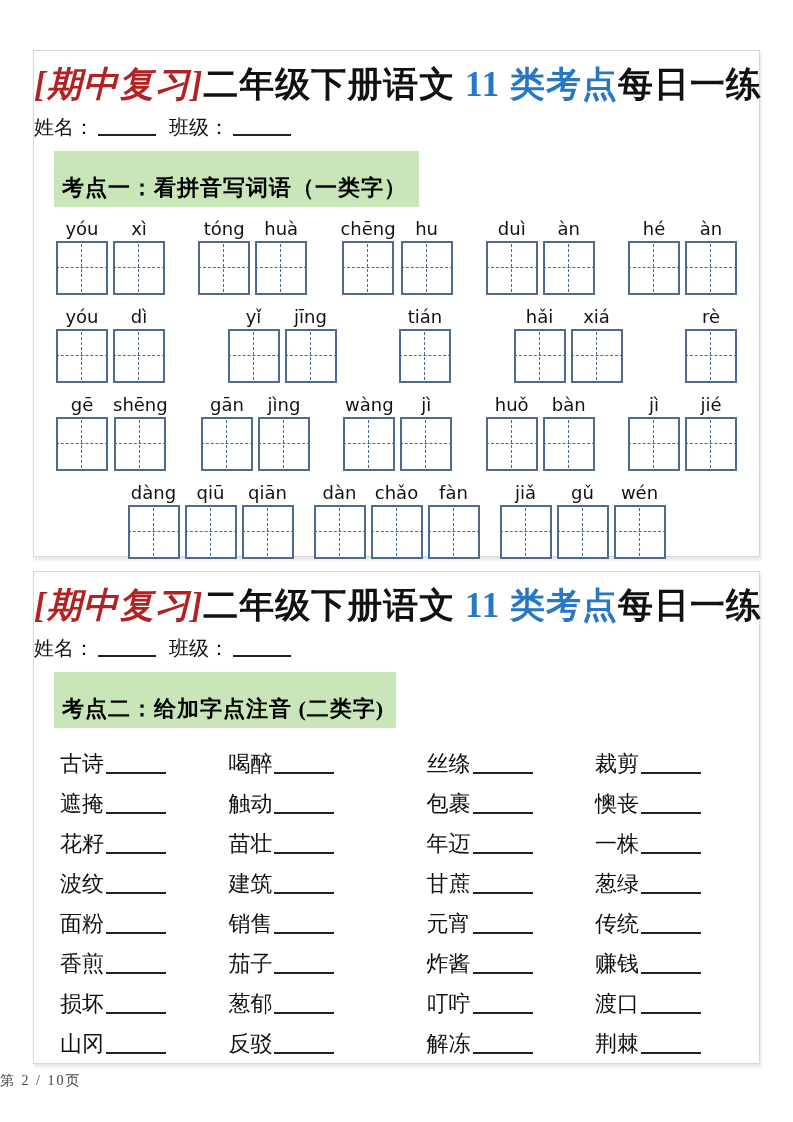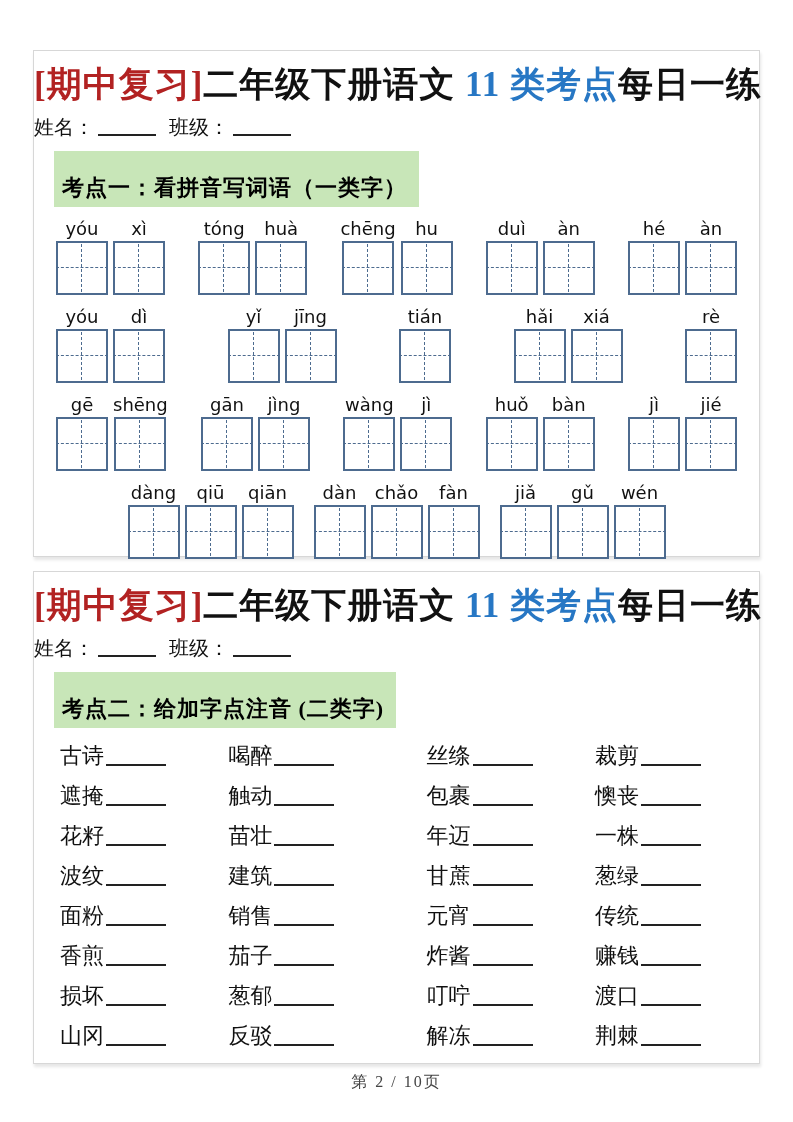--- a/index.html
+++ b/index.html
@@ -6,21 +6,21 @@
   html,body { width:793px; background:#ffffff; font-family:"Liberation Serif", serif; }
   .page-wrap { width:793px; height:1122px; position:relative; background:#fff; }
 
   .card { width:727px; margin:0 auto 0 33px; background:#fff;
           border:1px solid #d7d7d7; box-shadow:1px 3px 3px rgba(0,0,0,0.10); }
   .card1 { margin-top:50px; height:507px; }
   .card2 { margin-top:14px; height:493px; }
 
   .title { text-align:center; font-size:35px; font-weight:bold; white-space:nowrap;
            padding-top:10px; letter-spacing:1px; color:#111; }
-  .title .red  { color:#b22222; }
+  .title .red  { color:#b22222;font-style:italic; }
   .title .blue { color:#2777c4; }
 
   .nameline { font-size:20px; padding:6px 20px 2px 0; color:#111; }
   .blank { display:inline-block; width:58px; border-bottom:2px solid #222;
            height:1em; vertical-align:-2px; margin:0 8px 0 4px; }
 
   .section-header { display:inline-block; background:#c8e6b8; color:#000;
                     font-size:22px; font-weight:bold; padding:22px 12px 4px 8px;
                     margin:8px 0 0 20px; letter-spacing:1px; }
 
@@ -28,26 +28,26 @@
   .py-row.centered { justify-content:center; gap:20px; padding:0; }
   .group { display:flex; gap:5px; }
   .unit  { display:flex; flex-direction:column; align-items:center; }
   .py { height:25px; line-height:25px; text-align:right; font-size:18px; color:#111;
         font-family:"DejaVu Sans", sans-serif; }
   .box { width:52px; height:54px; border:2px solid #4d6b8f; position:relative; background:#fff; }
   .box .v { position:absolute; left:50%; top:1px; bottom:1px; border-left:1.5px dashed #4d6b8f; margin-left:-1px; }
   .box .h { position:absolute; top:50%; left:-2px; right:-2px; border-top:1.5px dashed #4d6b8f; margin-top:-1px; }
 
   .word-grid { display:grid; grid-template-columns:1.02fr 1.2fr 1.02fr 0.92fr;
-               padding:0 12px 0 26px; margin-top:8px; }
+               padding:0 12px 0 26px; margin-top:16px; }
   .word-item { height:40px; line-height:40px; font-size:22px; color:#111; white-space:nowrap; }
   .wblank { display:inline-block; width:60px; border-bottom:2px solid #222;
             height:1em; vertical-align:-3px; margin-left:2px; }
 
-  .footer { text-align:center; font-size:16px; color:#444; margin-top:8px;
+  .footer { font-size:14px; color:#444; margin-top:8px;
             letter-spacing:2px;font-family:Liberation Serif, serif; }
 </style>
 </head>
 <body>
 
 <div class="page-wrap">
 
   <div class="card card1">
     <div class="title">
       <span class="red">[期中复习]</span><span>二年级下册语文 </span><span class="blue">11 类考点</span><span>每日一练</span>

